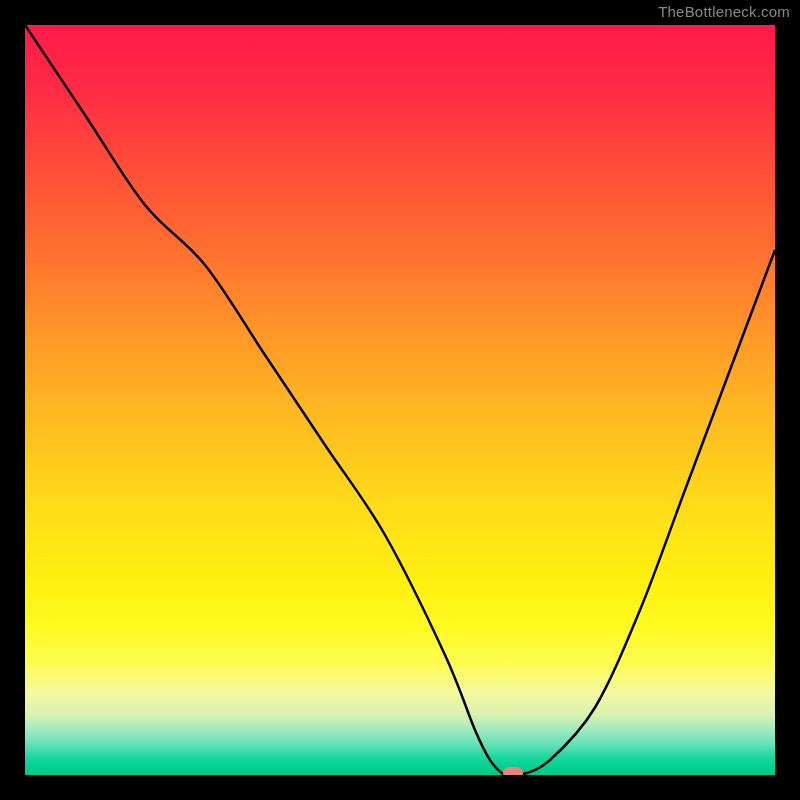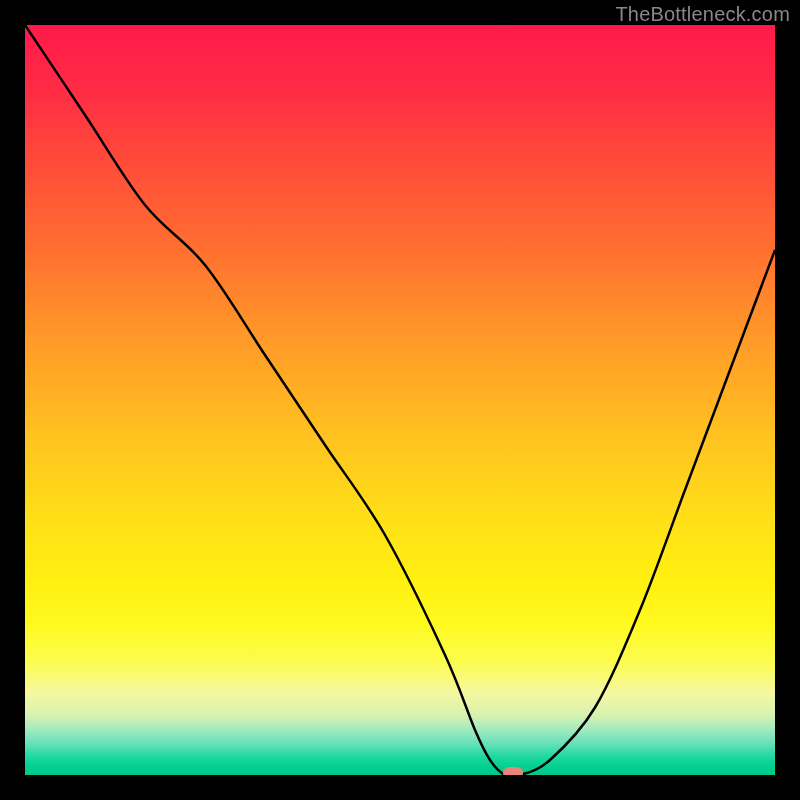--- a/index.html
+++ b/index.html
@@ -65,21 +65,21 @@
     width: 20px;
     height: 12px;
     background: #e8847a;
     border-radius: 6px;
   }
   .watermark {
     position: absolute;
     top: 3px;
     right: 10px;
     color: #888;
-    font-size: 20px;
+    font-size: 15px;
     font-weight: 500;
     letter-spacing: 0.2px;
   }
 </style>
 </head>
 <body>
 
 <div class="frame">
 
   <div class="plot-area">

